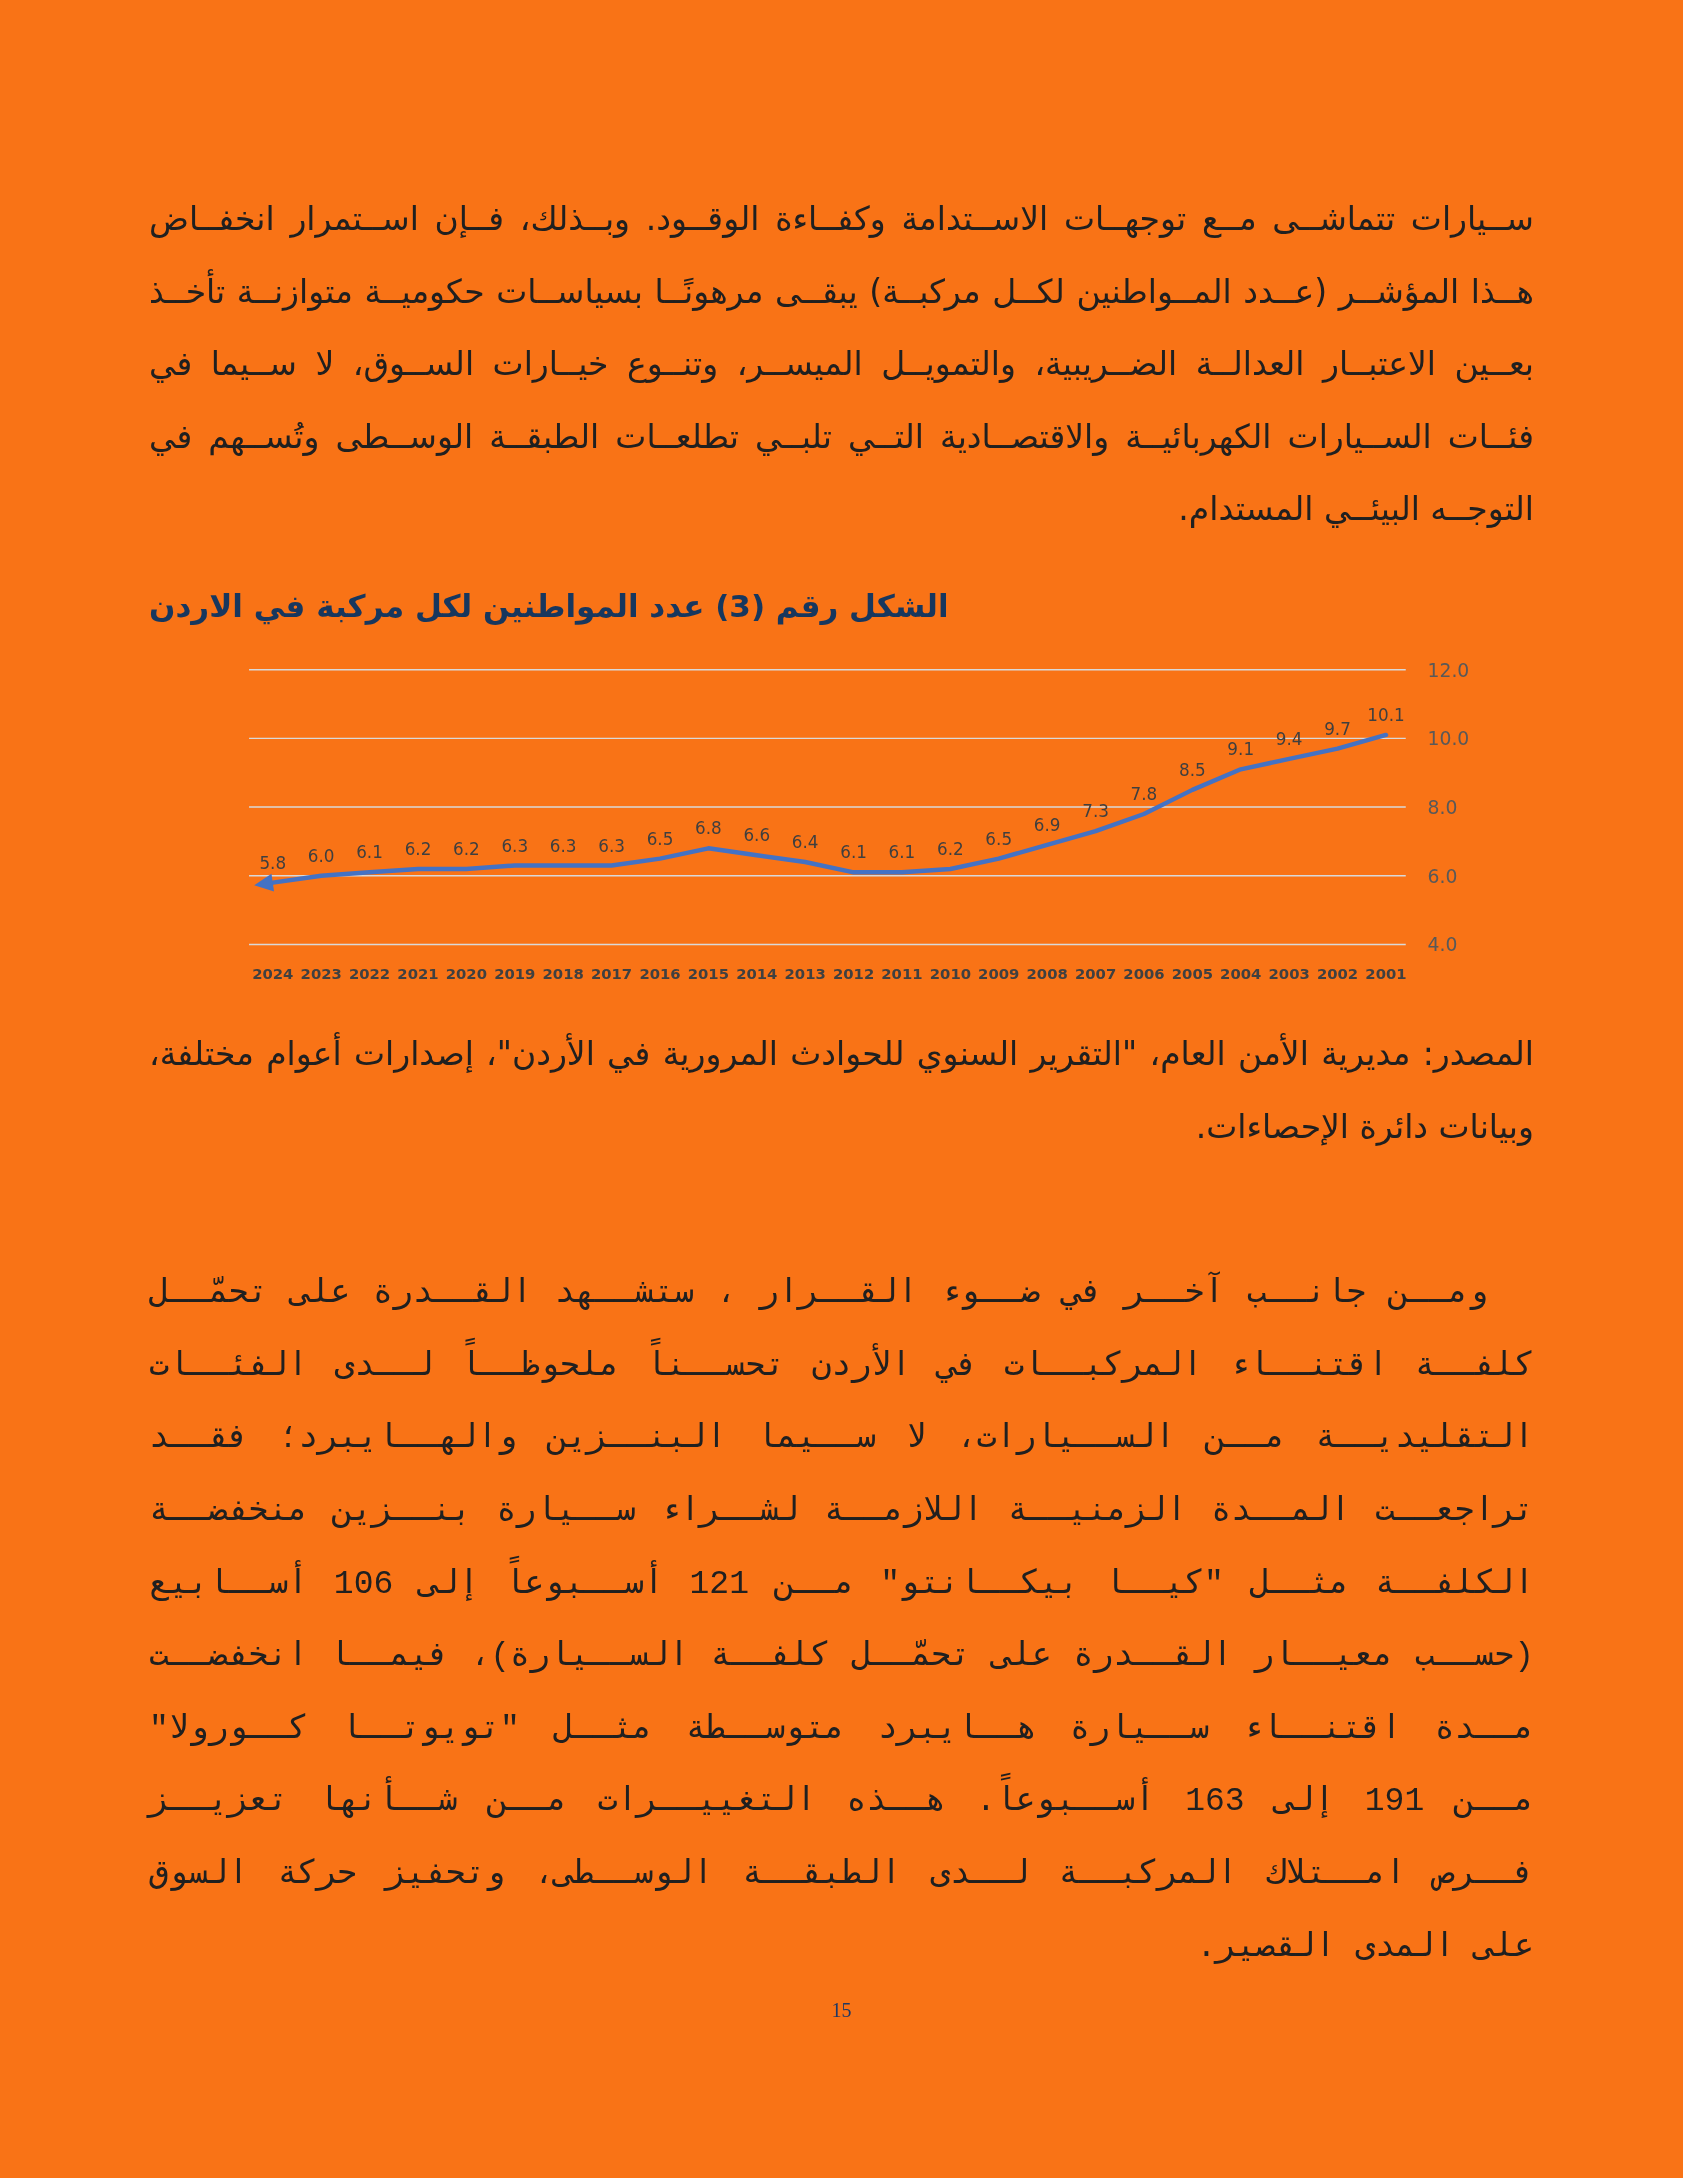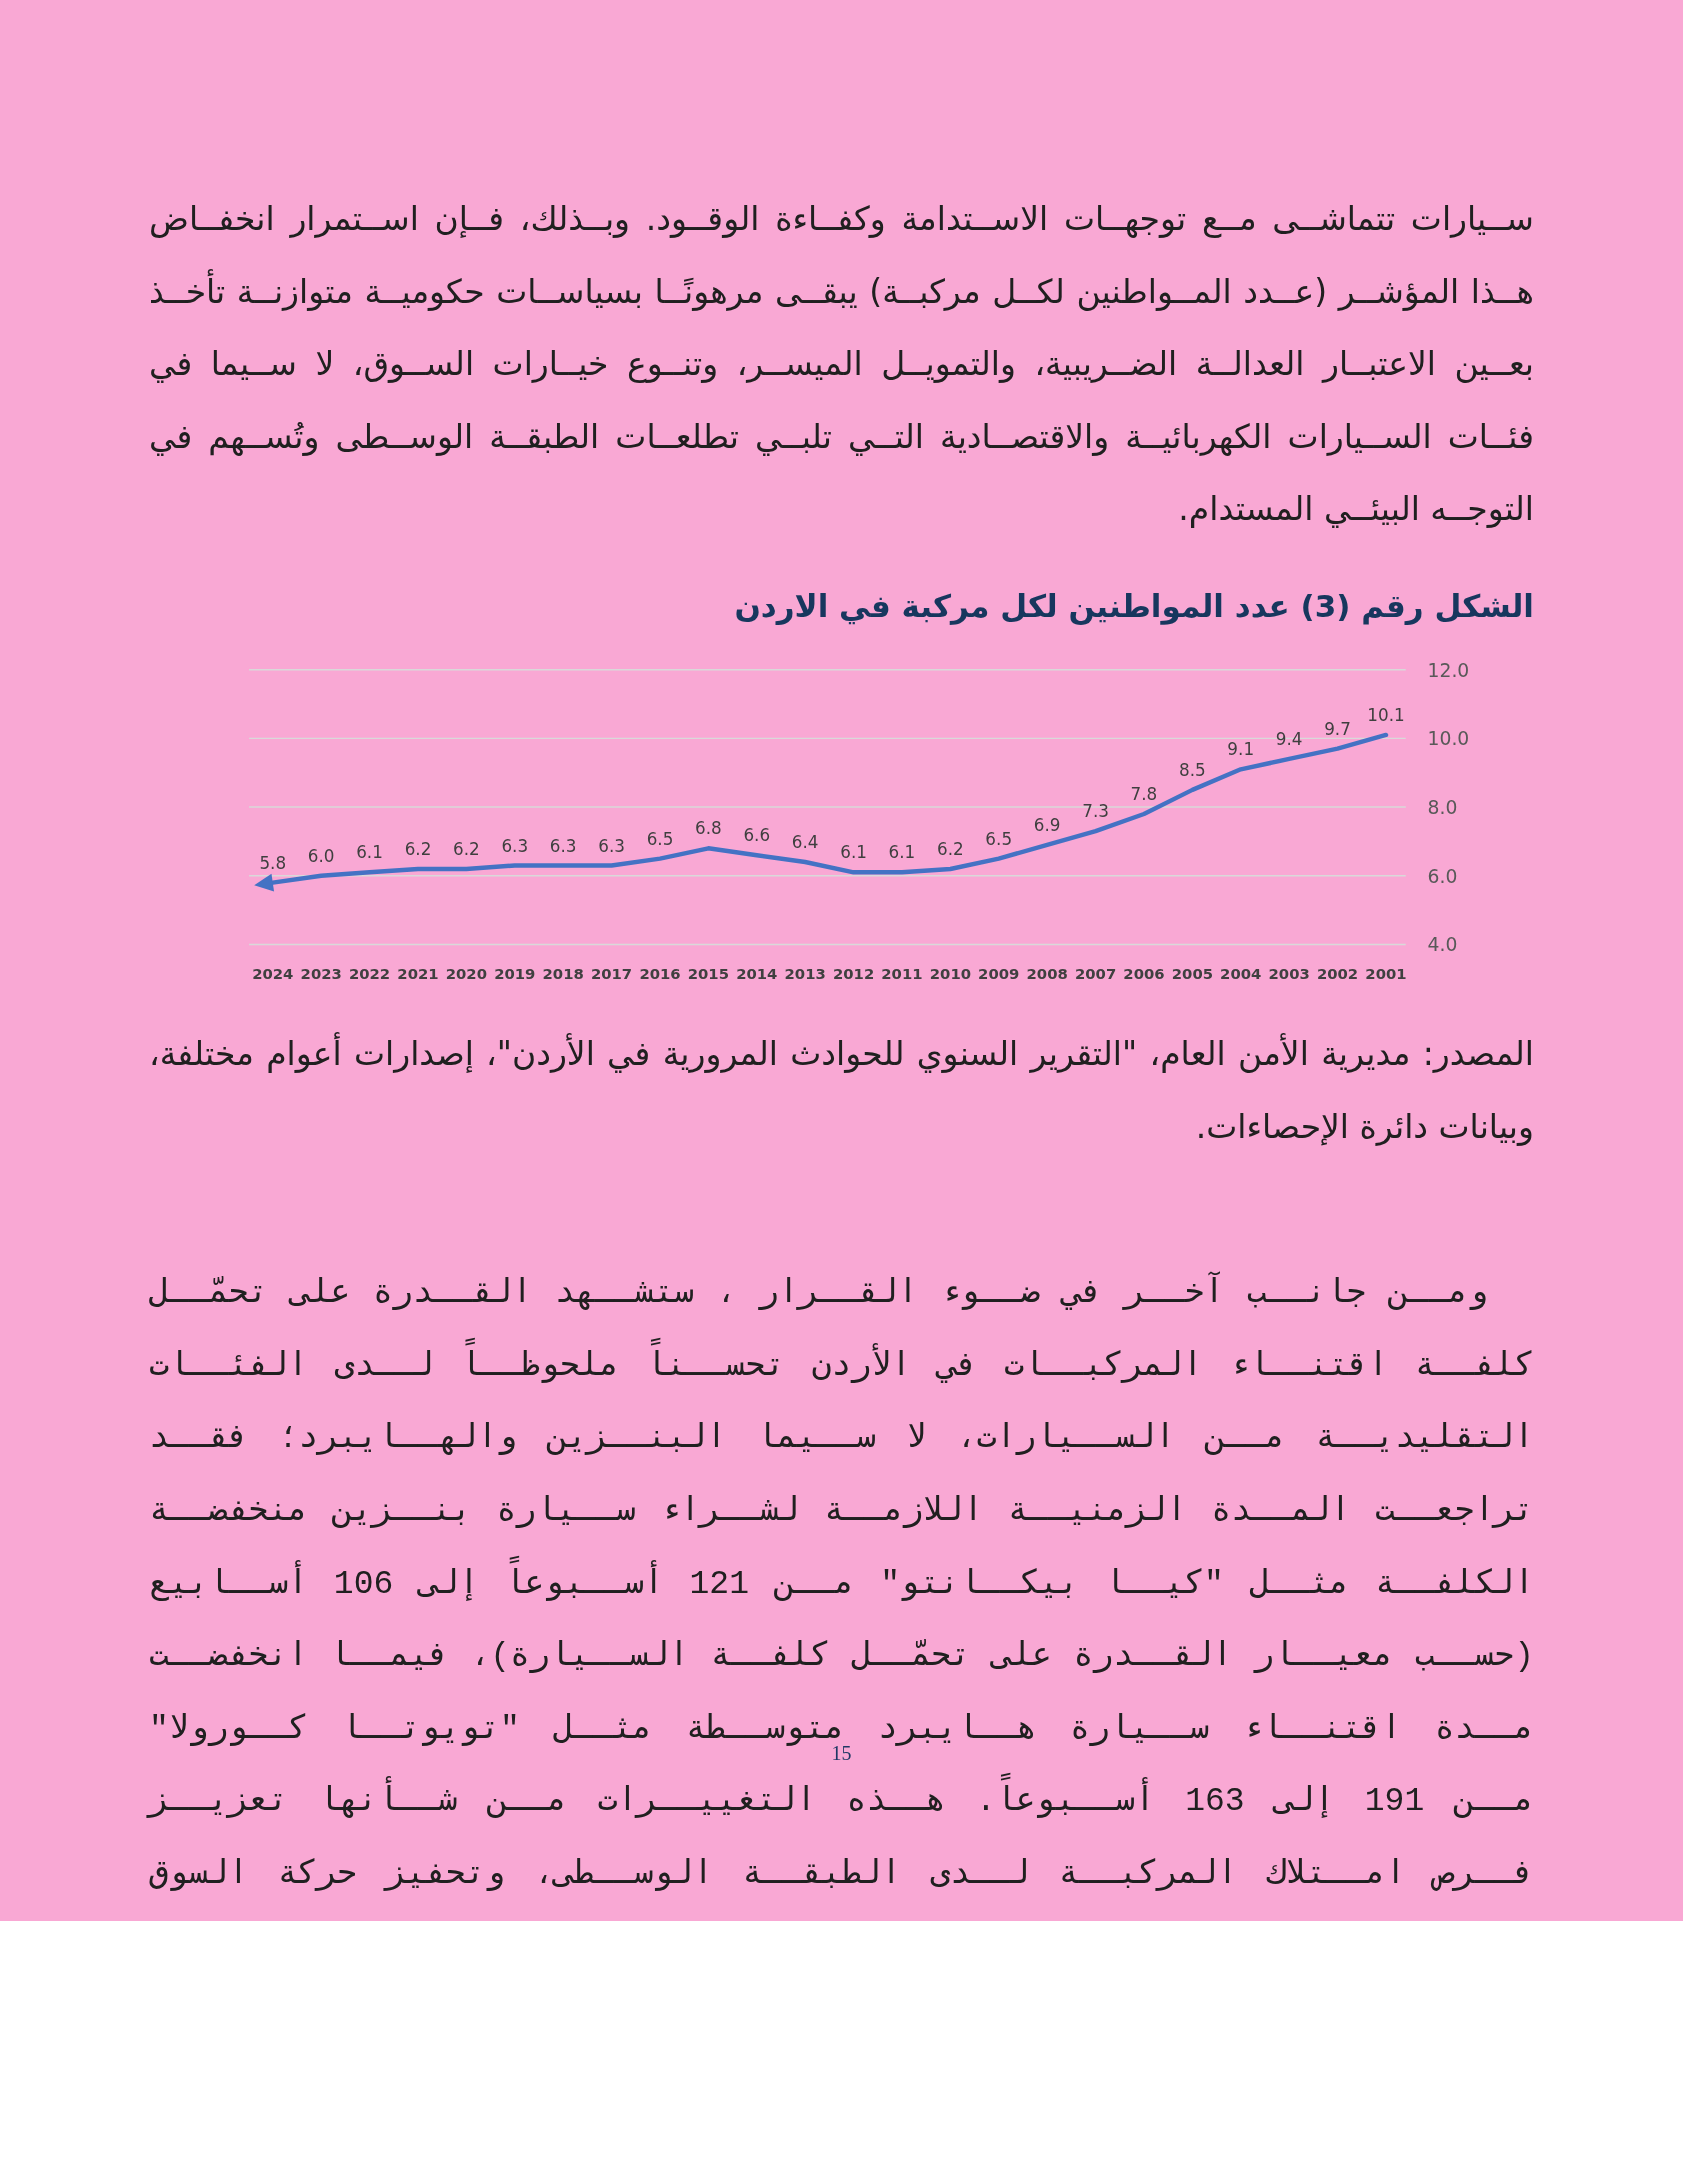--- a/index.html
+++ b/index.html
@@ -3,24 +3,24 @@
 <meta charset="utf-8">
 <style>
   html, body {
     margin: 0;
     padding: 0;
     background: #ffffff;
   }
   .page {
     position: relative;
     width: 1683px;
-    height: 1921px;
+    height: 2178px;
     box-sizing: border-box;
     padding: 183px 149px 0 149px;
-    background: #f9a8d4;
+    background: #f97316;
     font-family: "DejaVu Sans", sans-serif;
     color: #202020;
     overflow: hidden;
   }
   .body-text {
     direction: rtl;
     text-align: justify;
     text-justify: inter-word;
     font-size: 33px;
     line-height: 2.2;
@@ -29,21 +29,21 @@
   }
   .indent-first {
     text-indent: 46px;
     font-family: Liberation Mono, monospace;
   }
   .figure {
     margin-top: 42px;
   }
   .figure-title {
     direction: rtl;
-    text-align: right;
+    text-align: left;
     font-size: 31px;
     font-weight: bold;
     color: #17375E;
     margin-bottom: 16px;
   }
   .chart-wrap {
     direction: ltr;
     margin-left: 99px;
     width: 1228px;
   }

